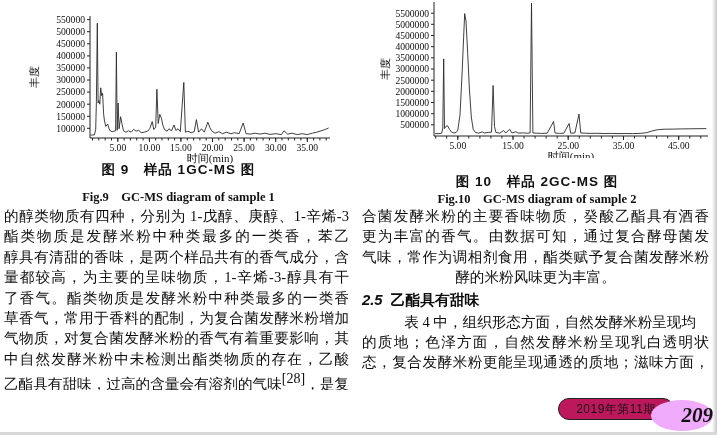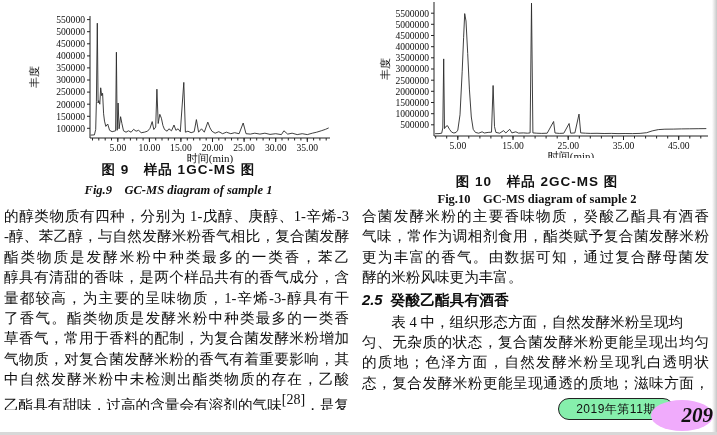--- a/index.html
+++ b/index.html
@@ -23,34 +23,34 @@
   .cap-cn{position:absolute;width:100%;text-align:center;font-weight:bold;font-size:13.5px;
           font-family:"Liberation Sans",sans-serif;letter-spacing:1px;}
   .cap-en{position:absolute;width:100%;text-align:center;font-weight:bold;font-size:12.5px;
           font-family:"Liberation Serif",serif;}
 
   
   .col{position:absolute;top:206px;font-size:14.6px;line-height:20.4px;color:#0d0d0d;}
   .col-left{left:4px;width:345px;}
   .col-right{left:362px;width:347px;}
   .jl{height:20.4px;text-align:justify;text-align-last:justify;overflow:hidden;}
-  .pl{height:20.4px;text-align:left;overflow:hidden;}
+  .pl{height:20.4px;text-align:center;overflow:hidden;}
   .indent{text-indent:2em;}
   sup.cite{font-size:14px;vertical-align:6px;letter-spacing:0;}
   .heading{height:22px;line-height:22px;font-family:"Liberation Sans",sans-serif;
            font-weight:bold;font-size:14.8px;margin:1px 0 1px 0;}
   .heading .hnum{margin-right:8px;font-style:italic;}
 
   
   .footer{position:absolute;left:558px;top:391px;width:159px;height:36px;}
   .page-oval{position:absolute;left:93px;top:9px;width:62px;height:31px;background:#f0abfc;
              border-radius:50%;display:flex;align-items:center;justify-content:flex-end;z-index:2;}
   .page-num{font-family:"Liberation Serif",serif;font-style:italic;font-weight:bold;
             font-size:21px;color:#111;}
-  .issue-box{position:absolute;left:0;top:7px;width:114px;height:20px;background:#86efac;
+  .issue-box{position:absolute;left:0;top:7px;width:114px;height:20px;background:#be185d;
              border:1.5px solid #222;border-radius:11px;display:flex;align-items:center;
              justify-content:center;z-index:1;}
   .issue-text{font-family:"Liberation Sans",sans-serif;font-size:12px;color:#111;letter-spacing:0.5px;}
 </style>
 </head>
 <body>
 
 <div class="page">
 
   <div class="fig fig-left">
@@ -127,21 +127,21 @@
         <text class="tick tx" x="220.1" y="143">25.00</text>
         <line class="ax" x1="251.7" y1="130" x2="251.7" y2="134"></line>
         <text class="tick tx" x="251.7" y="143">30.00</text>
         <line class="ax" x1="283.3" y1="130" x2="283.3" y2="134"></line>
         <text class="tick tx" x="283.3" y="143">35.00</text>
         <text class="axlabel" x="186" y="154">时间(min)</text>
         <text class="axlabel" transform="rotate(-90 11 69)" x="11" y="72">丰度</text>
         <polyline class="trace" points="66.6,127.1 70.4,126.9 71.7,121.5 72.4,93.8 73.3,15.2 74.1,95.0 74.8,92.6 75.8,96.2 76.7,79.8 77.7,87.7 78.6,85.3 79.6,105.8 80.5,113.1 81.8,118.4 83.7,116.0 85.6,122.3 88.1,123.7 90.0,123.2 91.6,122.8 92.4,44.2 93.2,122.3 94.1,95.0 95.1,120.8 96.6,108.7 97.9,115.5 99.5,122.8 102.0,124.2 104.5,122.8 107.1,124.2 109.6,121.3 112.1,123.2 114.6,122.3 117.2,124.7 120.3,124.2 123.5,123.2 126.0,120.3 128.2,113.6 129.8,121.5 131.7,119.1 132.9,81.2 134.2,115.5 135.8,106.3 137.4,110.2 138.9,117.4 140.5,121.5 143.1,123.2 144.9,120.8 147.5,122.8 150.0,117.0 151.9,122.3 154.1,120.8 156.3,123.7 159.8,74.4 161.4,124.2 163.9,123.2 167.1,124.7 170.2,123.7 172.4,111.6 174.6,124.2 177.5,120.8 180.3,124.2 183.8,114.1 186.0,119.9 187.9,123.2 191.1,125.2 194.8,123.7 198.6,125.7 202.4,124.2 206.8,125.7 210.6,124.7 215.1,125.7 219.2,115.0 222.0,125.7 226.4,126.1 230.8,125.2 235.9,126.1 240.9,125.2 246.0,126.4 251.7,125.7 257.4,126.6 259.9,122.8 263.7,126.1 268.1,125.2 273.2,126.6 278.2,125.7 283.3,126.6 288.3,125.2 292.7,124.2 297.2,122.8 301.6,121.3 304.7,119.9"></polyline>
       </svg>
     <div class="cap-cn" style="top:161px;">图 9　样品 1GC-MS 图</div>
-    <div class="cap-en" style="top:182px;font-style:italic;">Fig.9　GC-MS diagram of sample 1</div>
+    <div class="cap-en" style="top:189px;">Fig.9　GC-MS diagram of sample 1</div>
   </div>
 
   <div class="fig fig-right">
     <svg class="chart-svg" width="337" height="158" style="left:18px;top:0px;">
         <line class="ax" x1="59" y1="2" x2="59" y2="136"></line>
         <line class="ax" x1="59" y1="136" x2="333" y2="136"></line>
         <line class="ax" x1="56" y1="124.8" x2="59" y2="124.8"></line>
         <text class="tick ty" x="54" y="128.1">500000</text>
         <line class="ax" x1="56" y1="113.7" x2="59" y2="113.7"></line>
         <text class="tick ty" x="54" y="117">1000000</text>
@@ -201,43 +201,41 @@
         <text class="axlabel" x="196" y="160">时间(min)</text>
         <text class="axlabel" transform="rotate(-90 11 69)" x="11" y="72">丰度</text>
         <polyline class="trace" points="60.1,133.7 64.0,133.6 66.7,133.2 67.8,128.0 68.7,58.9 69.5,128.6 70.9,126.4 72.5,125.7 74.5,129.3 76.7,132.2 78.9,133.0 81.1,132.4 82.8,130.2 85.0,114.8 87.2,71.2 88.6,37.7 89.7,13.6 91.0,21.0 92.7,53.4 94.4,89.1 96.3,117.0 98.2,129.3 100.4,132.4 103.7,133.2 107.1,131.8 109.3,133.0 113.1,132.4 116.5,132.2 118.1,85.5 119.5,126.6 120.9,132.4 124.7,133.2 128.6,130.6 130.8,133.0 134.7,129.3 136.9,132.9 140.8,131.8 143.5,133.1 148.5,132.9 152.4,133.2 155.1,132.9 156.5,3.1 157.9,132.9 161.8,133.2 166.7,133.4 172.2,133.2 178.6,121.5 180.0,133.0 184.4,133.4 188.8,133.2 194.1,123.5 195.7,133.2 199.9,132.9 204.0,114.1 205.7,132.9 210.4,133.2 215.3,133.4 222.0,133.3 229.1,133.5 236.3,133.4 243.0,133.6 250.1,133.5 257.3,133.6 265.1,133.4 271.7,132.7 277.2,130.9 283.3,129.6 289.9,129.2 298.2,129.1 306.5,128.9 314.8,128.8 323.1,128.7 331.3,128.6"></polyline>
       </svg>
     <div class="cap-cn" style="top:173px;">图 10　样品 2GC-MS 图</div>
     <div class="cap-en" style="top:191px;">Fig.10　GC-MS diagram of sample 2</div>
   </div>
 
   <div class="col col-left">
     <div class="jl">的醇类物质有四种，分别为 1-戊醇、庚醇、1-辛烯-3</div>
-    <div class="jl">-醇、苯乙醇，与自然发酵米粉香气相比，复合菌发酵</div>
     <div class="jl">酯类物质是发酵米粉中种类最多的一类香，苯乙</div>
     <div class="jl">醇具有清甜的香味，是两个样品共有的香气成分，含</div>
     <div class="jl">量都较高，为主要的呈味物质，1-辛烯-3-醇具有干</div>
     <div class="jl">了香气。酯类物质是发酵米粉中种类最多的一类香</div>
     <div class="jl">草香气，常用于香料的配制，为复合菌发酵米粉增加</div>
     <div class="jl">气物质，对复合菌发酵米粉的香气有着重要影响，其</div>
     <div class="jl">中自然发酵米粉中未检测出酯类物质的存在，乙酸</div>
     <div class="jl">
       <span>乙酯具有甜味，过高的含量会有溶剂的气味</span><sup class="cite">[28]</sup><span>，是复</span>
     </div>
   </div>
 
   <div class="col col-right">
     <div class="jl">合菌发酵米粉的主要香味物质，癸酸乙酯具有酒香</div>
+    <div class="jl">更为丰富的香气。由数据可知，通过复合酵母菌发</div>
     <div class="jl">气味，常作为调相剂食用，酯类赋予复合菌发酵米粉</div>
-    <div class="jl">更为丰富的香气。由数据可知，通过复合酵母菌发</div>
     <div class="pl">酵的米粉风味更为丰富。</div>
     <div class="heading">
-      <span class="hnum">2.5</span><span>癸酸乙酯具有酒香</span>
+      <span class="hnum">2.5</span><span>乙酯具有甜味</span>
     </div>
     <div class="pl indent">表 4 中，组织形态方面，自然发酵米粉呈现均</div>
-    <div class="jl">匀、无杂质的状态，复合菌发酵米粉更能呈现出均匀</div>
     <div class="jl">的质地；色泽方面，自然发酵米粉呈现乳白透明状</div>
     <div class="jl">态，复合发酵米粉更能呈现通透的质地；滋味方面，</div>
   </div>
 
   <div class="footer">
     <div class="page-oval">
       <span class="page-num">209</span>
     </div>
     <div class="issue-box">
       <span class="issue-text">2019年第11期</span>

